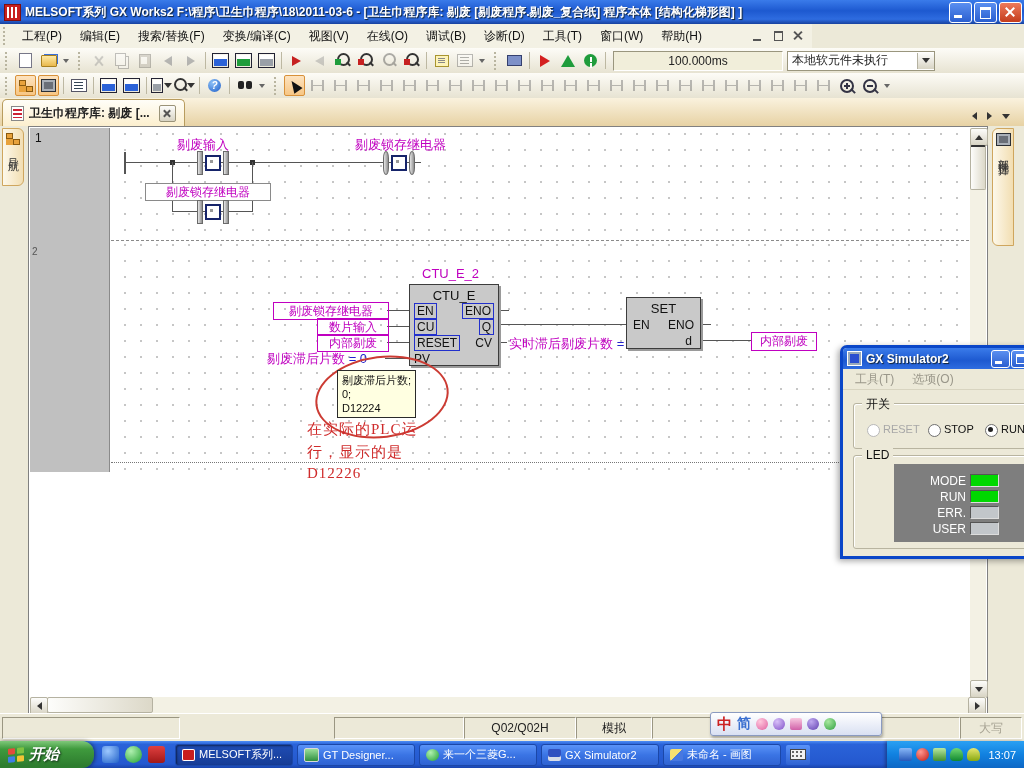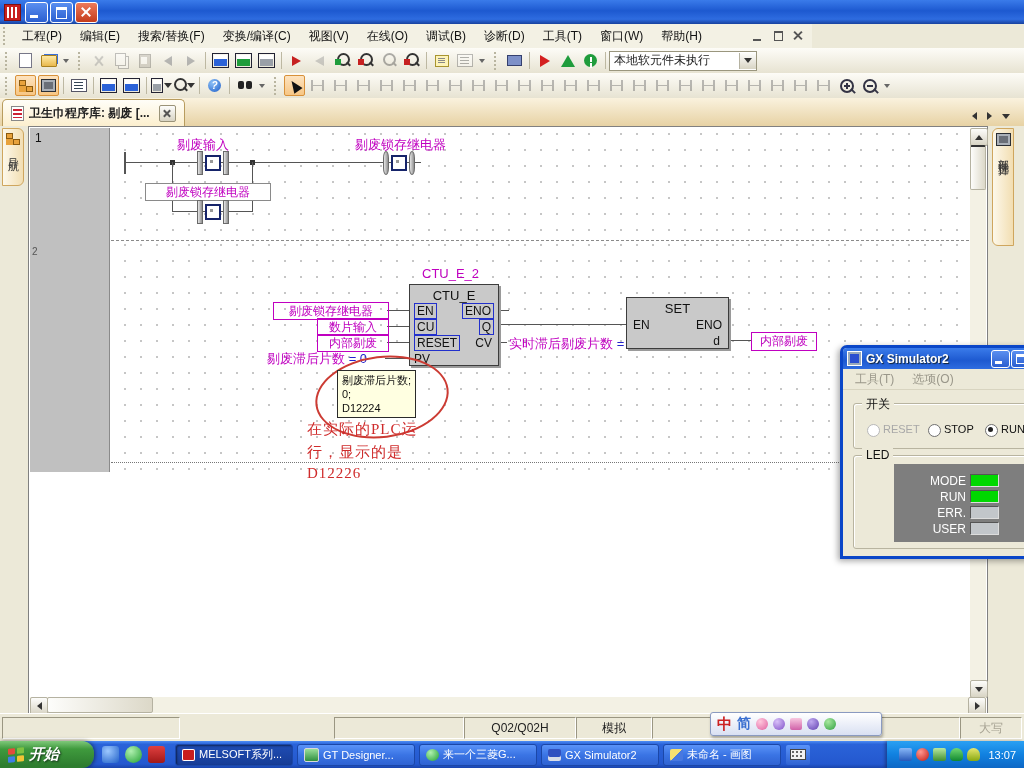--- a/index.html
+++ b/index.html
@@ -209,20 +209,21 @@
   .kb::after{content:"";position:absolute;left:1px;top:1px;width:2px;height:2px;background:#666;
     box-shadow:4px 0 0 #666,8px 0 0 #666,0 4px 0 #666,4px 4px 0 #666,8px 4px 0 #666;}
 </style>
 </head>
 <body>
 
 <div id="screen">
 
   <div id="titlebar" class="abs">
     <div class="appico"></div>
+    <div class="ttl">MELSOFT系列 GX Works2 F:\程序\卫生巾程序\18\2011-03-6 - [卫生巾程序库: 剔废 [剔废程序.剔废_复合纸] 程序本体 [结构化梯形图] ]</div>
     <div class="capbtn">
         <i class="mini"></i>
       </div>
     <div class="capbtn">
         <i class="rest"></i>
       </div>
     <div class="capbtn close">
         <i class="xbar a"></i>
         <i class="xbar b"></i>
       </div>
@@ -334,20 +335,21 @@
       <div class="tbi">
           <i class="sh-play"></i>
         </div>
       <div class="tbi">
           <i class="sh-warn"></i>
         </div>
       <div class="tbi">
           <i class="sh-info"></i>
         </div>
       <div class="tbsep"></div>
+      <div class="scanfield">100.000ms</div>
       <div class="combo">
         <div class="val">本地软元件未执行</div>
         <div class="drop">
             <i class="tri-d"></i>
           </div>
       </div>
     </div>
   </div>
 
   <div id="tb2" class="tbrow abs">
@@ -573,21 +575,21 @@
           <div class="pin" style="right:4px;top:19px;"><span class="pinbox">ENO</span></div>
           <div class="pin" style="right:4px;top:35px;"><span class="pinbox">Q</span></div>
           <div class="pin" style="right:6px;top:51px;">CV</div>
         </div>
 
         <div class="lbl-m" style="left:398px;top:207px;">
           <span>实时滞后剔废片数</span>
           <span class="val-b">= 0</span>
         </div>
 
-        <div class="fblock" style="left:515px;top:169px;width:73px;height:50px;padding-left:28px;">
+        <div class="fblock" style="left:515px;top:169px;width:73px;height:50px;">
           <div class="fbtitle">SET</div>
           <div class="pin" style="left:6px;top:20px;">EN</div>
           <div class="pin" style="right:6px;top:20px;">ENO</div>
           <div class="pin" style="right:8px;top:36px;">d</div>
         </div>
 
         <div class="box-m" style="left:640px;top:204px;width:64px;height:17px;">内部剔废</div>
 
         <div class="redellipse" style="left:204px;top:228px;width:130px;height:78px;"></div>
         <div class="tooltip" style="left:226px;top:242px;">

